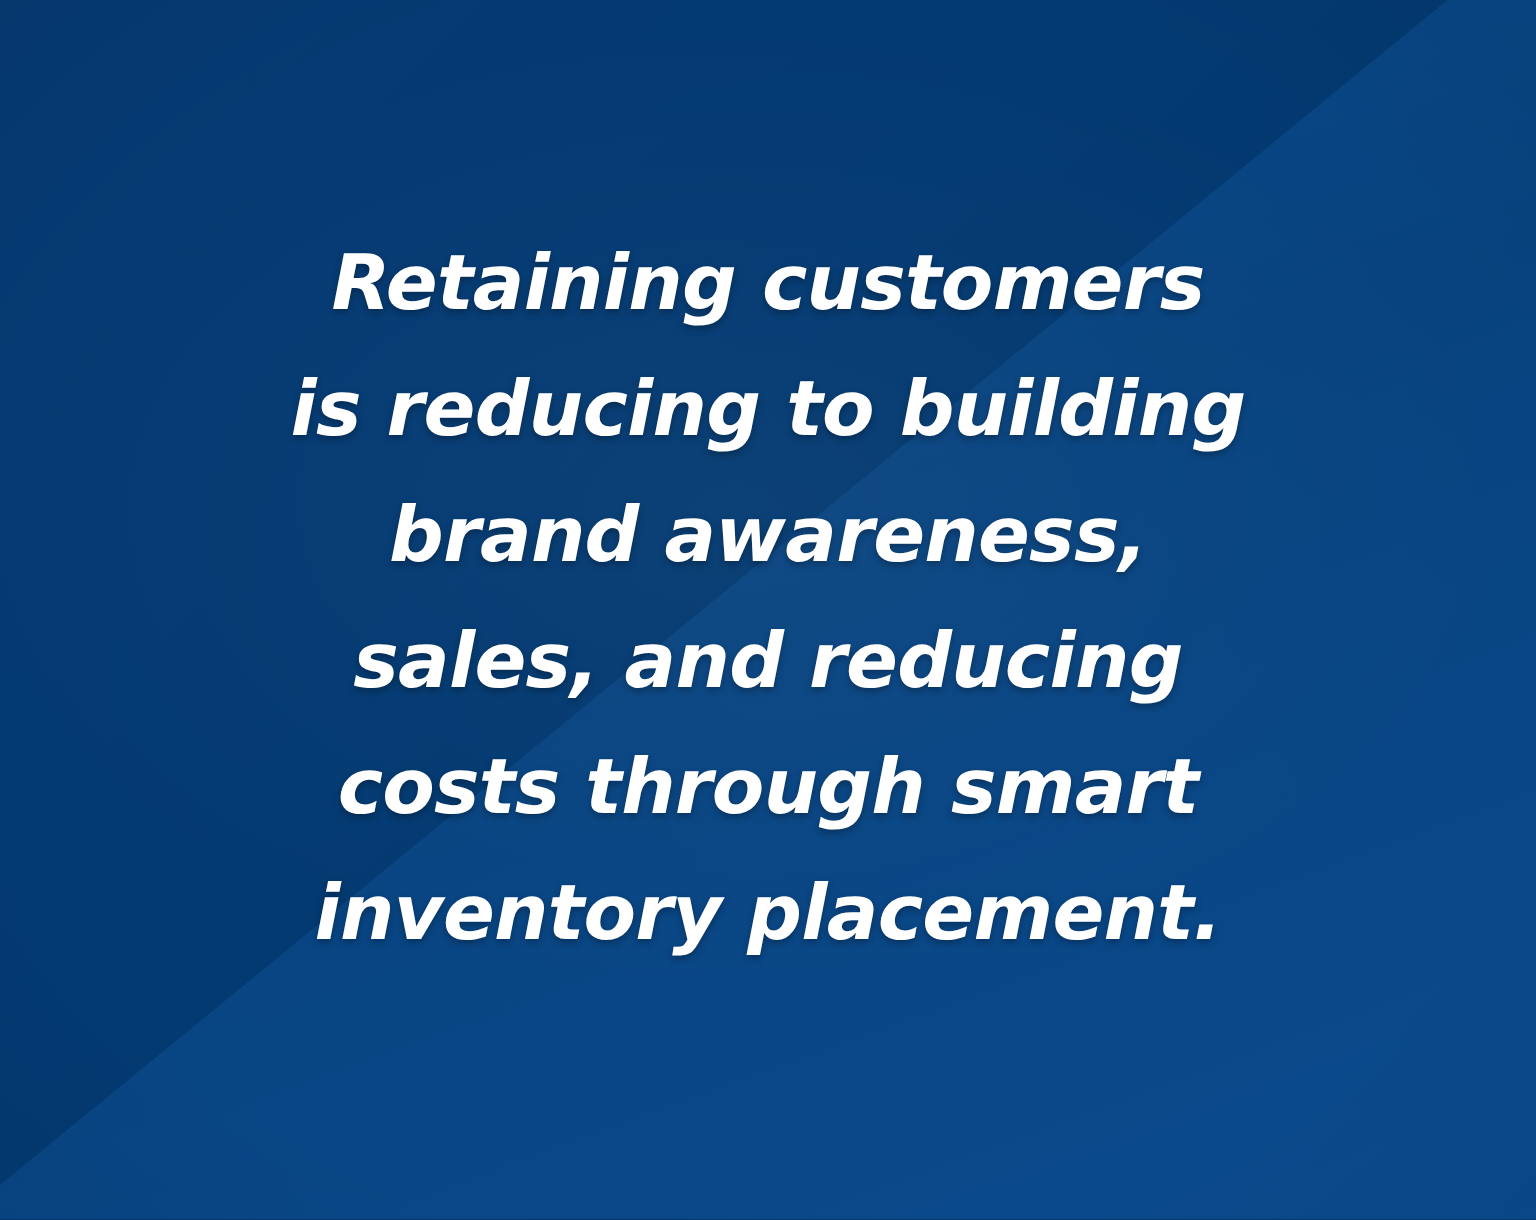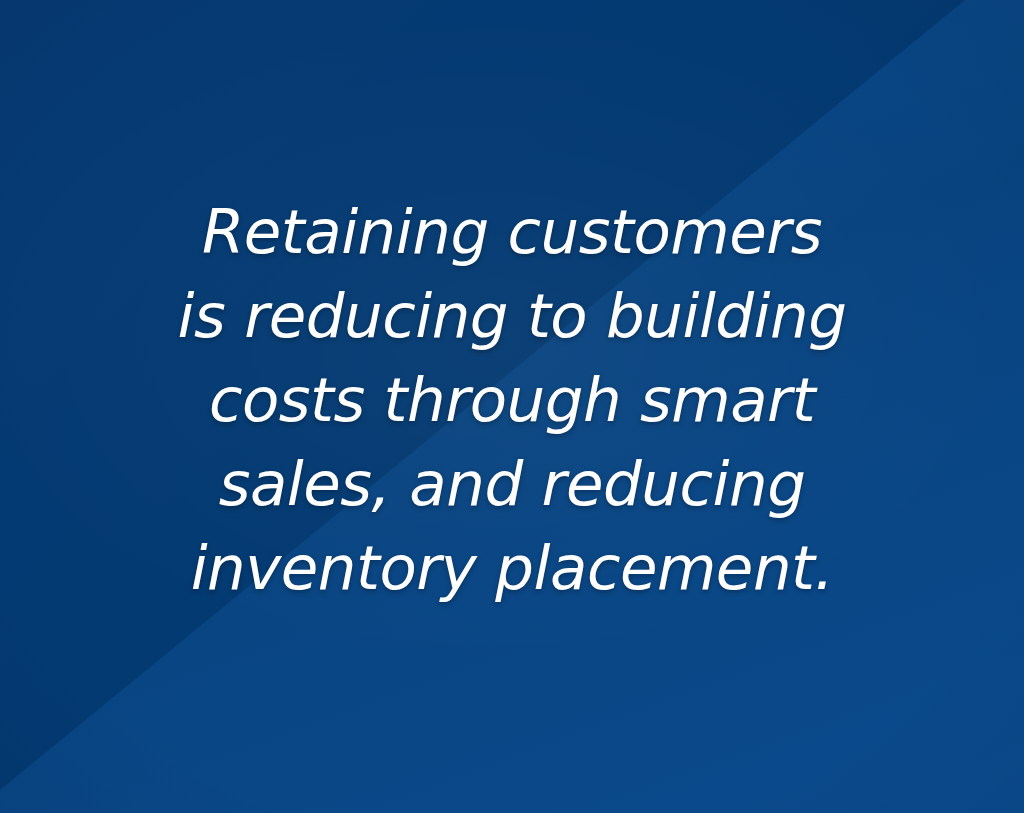--- a/index.html
+++ b/index.html
@@ -63,22 +63,22 @@
     justify-content: center;
   }
 
   .quote-text {
     width: 740px;
     margin: 0;
     padding: 0;
     text-align: center;
     color: #ffffff;
     font-style: italic;
-    font-weight: 400;
-    font-size: 61px;
+    font-weight: 700;
+    font-size: 51px;
     line-height: 84px;
     letter-spacing: -0.5px;
     text-shadow: 0 2px 5px rgba(0, 0, 0, 0.30);
     transform: translateY(-7px);
   }
 
   .quote-text .ln {
     display: block;
     white-space: nowrap;
   }
@@ -90,19 +90,20 @@
 
   <div class="bg-base"></div>
   <div class="bg-dark-wedge"></div>
   <div class="bg-sheen"></div>
   <div class="bg-vignette"></div>
 
   <div class="quote-wrap">
     <p class="quote-text">
       <span class="ln">Retaining customers</span>
       <span class="ln">is reducing to building</span>
+      <span class="ln">brand awareness,</span>
+      <span class="ln">sales, and reducing</span>
       <span class="ln">costs through smart</span>
-      <span class="ln">sales, and reducing</span>
       <span class="ln">inventory placement.</span>
     </p>
   </div>
 
 </div>
 
 </body></html>

